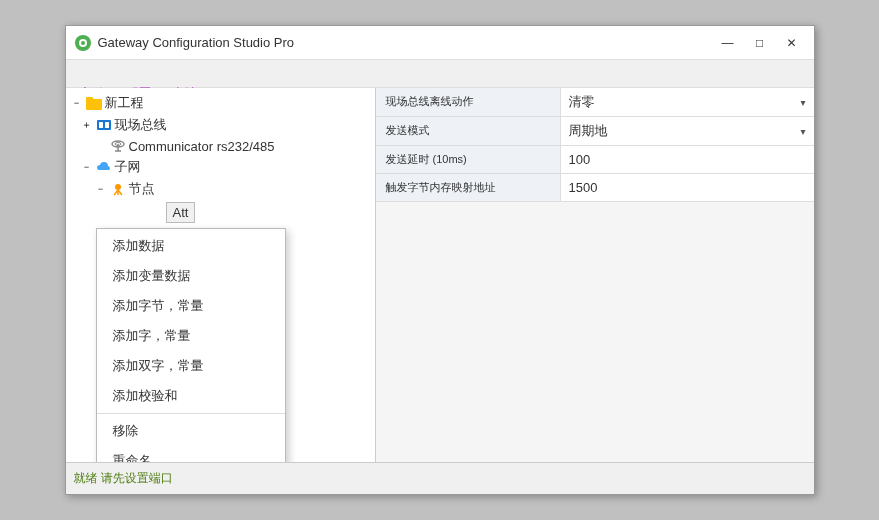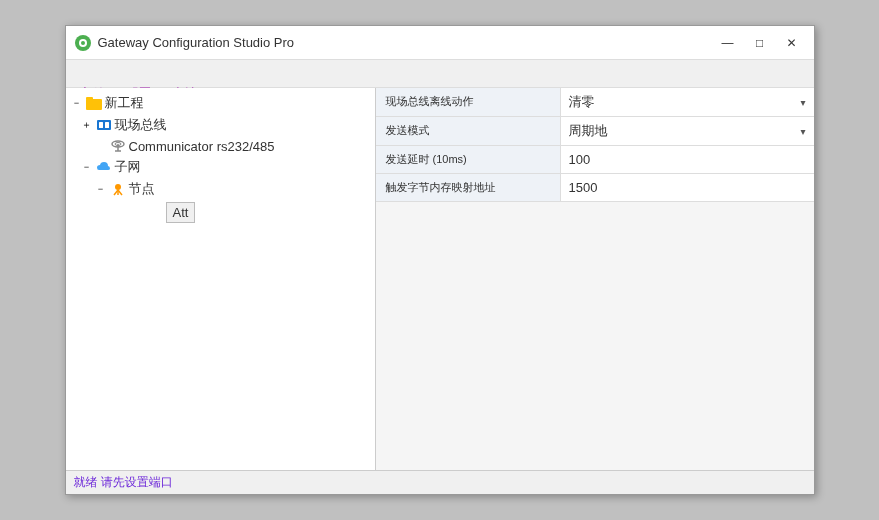--- a/index.html
+++ b/index.html
@@ -179,28 +179,28 @@
       justify-content: space-between;
     }
     .dropdown-arrow {
       color: #555;
       font-size: 10px;
       margin-left: 4px;
     }
 
     
     .status-bar {
-      height: 24px;
+      height: 32px;
       background: #f0f0f0;
       border-top: 1px solid #ccc;
       display: flex;
       align-items: center;
       padding: 0 8px;
       font-size: 12px;
-      color: #6d28d9;
+      color: #4d7c0f;
       flex-shrink: 0;
     }
   </style>
 </head>
 <body>
 
 <div class="window">
 
   <div class="title-bar">
     <div class="title-bar-icon">
@@ -285,20 +285,31 @@
           </svg>
         </span>
         <span class="tree-label">节点</span>
       </div>
 
       <div style="position:relative; height:24px; padding-left:56px;">
         <span style="position:absolute; left:100px; top:2px; font-size:13px; color:#333; background:#f0f0f0; padding:2px 6px; border:1px solid #bbb;">Att</span>
       </div>
     </div>
 
+    <div class="context-menu">
+      <div class="context-menu-item">添加数据</div>
+      <div class="context-menu-item">添加变量数据</div>
+      <div class="context-menu-item">添加字节，常量</div>
+      <div class="context-menu-item">添加字，常量</div>
+      <div class="context-menu-item">添加双字，常量</div>
+      <div class="context-menu-item">添加校验和</div>
+      <div class="context-menu-separator"></div>
+      <div class="context-menu-item">移除</div>
+      <div class="context-menu-item">重命名</div>
+    </div>
 
     <div class="right-panel">
 
       <div class="prop-row">
         <div class="prop-label">现场总线离线动作</div>
         <div class="prop-value">
           <span>清零</span>
           <span class="dropdown-arrow">▾</span>
         </div>
       </div>

